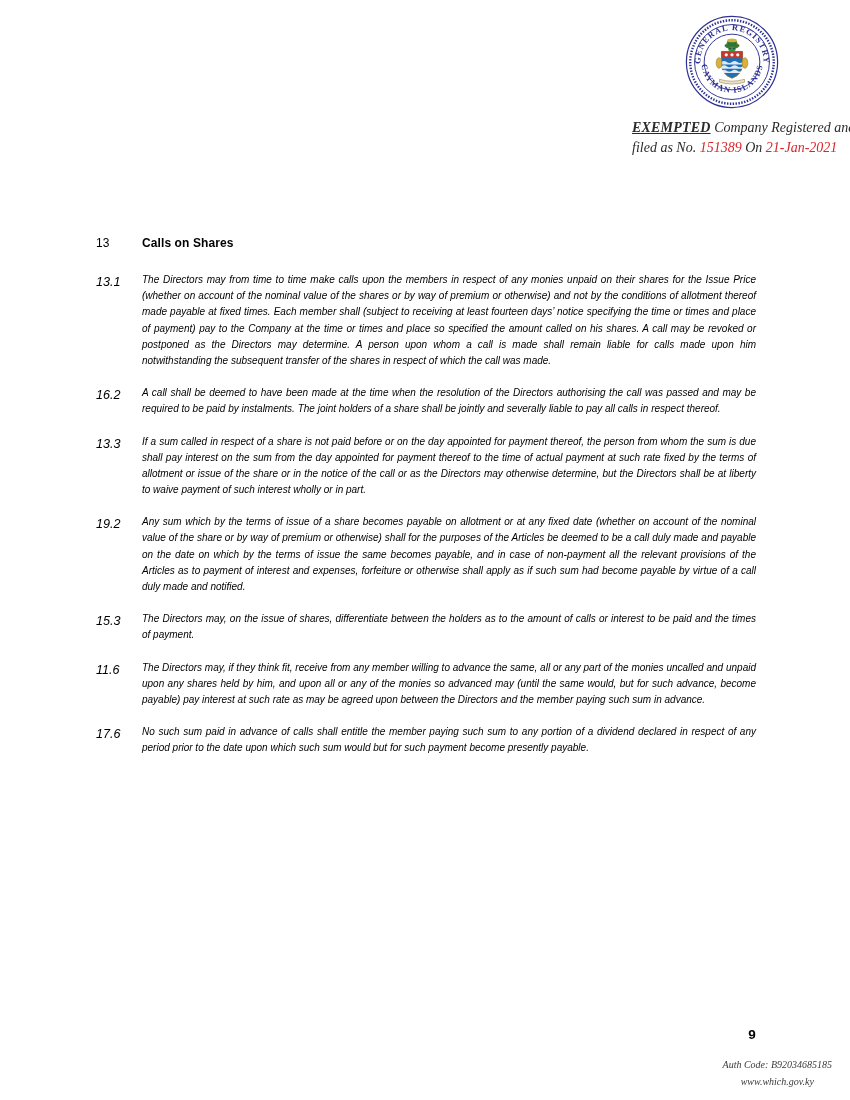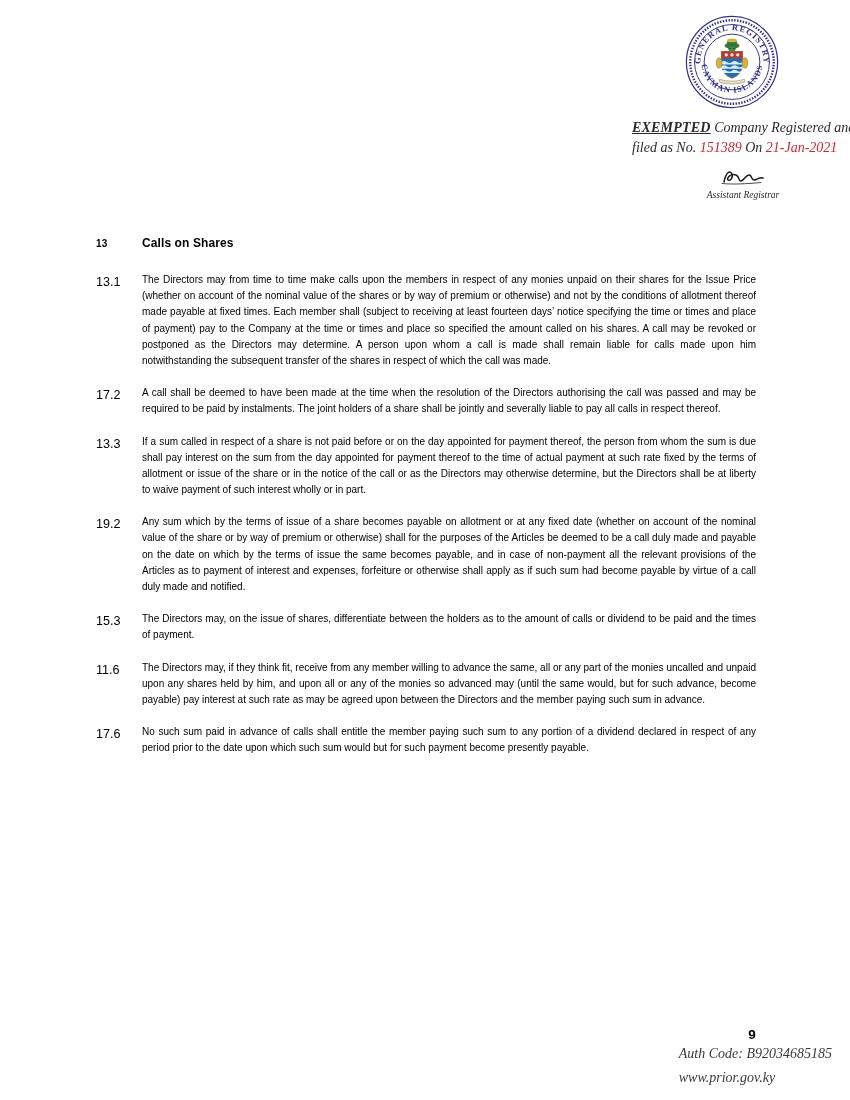--- a/index.html
+++ b/index.html
@@ -73,33 +73,34 @@
     width: 660px;
   }
   .section-head {
     display: flex;
     align-items: baseline;
     margin-bottom: 22px;
   }
   .section-num {
     width: 46px;
     flex: 0 0 46px;
-    font-size: 10px;
-    font-weight: bold;
+    font-size: 12px;
+    font-weight: normal;
     letter-spacing: 0.1px;
   }
   .section-title {
     font-size: 12px;
     font-weight: bold;
     letter-spacing: 0.1px;
   }
   .clause {
     display: flex;
     align-items: flex-start;
     margin-bottom: 16px;
+    font-style: italic;
   }
   .clause-num {
     width: 46px;
     flex: 0 0 46px;
     font-size: 12.6px;
     line-height: 1.62;
   }
   .clause-text {
     flex: 1 1 auto;
     font-size: 10px;
@@ -118,24 +119,24 @@
     width: 40px;
   }
   .page-number {
     font-size: 13.5px;
     font-weight: bold;
   }
   .footer-meta {
     position: absolute;
     right: 18px;
     bottom: 10px;
-    text-align: left;
+    text-align: center;
     font-family: "Liberation Serif", serif;
     font-style: italic;
-    font-size: 14px;
+    font-size: 10px;
     color: #3a3a3a;
     line-height: 1.7;
   }
 </style>
 </head>
 <body>
 
 <div class="page">
 
   <div class="stamp-block">
@@ -183,74 +184,67 @@
       </g>
     </svg>
 
     <div class="stamp-line l1">
       <span class="stamp-exempted">EXEMPTED</span><span> Company Registered and</span>
     </div>
     <div class="stamp-line">
       <span>filed as No. </span><span class="stamp-red">151389</span><span> On </span><span class="stamp-red">21-Jan-2021</span>
     </div>
 
-    <div class="sig-wrap">
-      <svg class="sig-mark" width="44" height="18" viewBox="0 0 88 36">
-        <path d="M6,28 C10,8 18,4 22,12 C25,19 18,27 14,24 C10,21 20,10 30,14 C38,17 34,27 40,26 C47,25 50,12 57,14 C63,16 60,26 68,24 C74,22 78,18 84,20" fill="none" stroke="#1a1a1a" stroke-width="3" stroke-linecap="round" stroke-linejoin="round"></path>
-        <path d="M2,31 C20,33 50,32 80,29" fill="none" stroke="#1a1a1a" stroke-width="1.6" stroke-linecap="round"></path>
-      </svg>
-      <div class="sig-caption">Assistant Registrar</div>
-    </div>
   </div>
 
   <div class="content">
 
     <div class="section-head">
       <div class="section-num">13</div>
       <div class="section-title">Calls on Shares</div>
     </div>
 
     <div class="clause">
       <div class="clause-num">13.1</div>
       <div class="clause-text">The Directors may from time to time make calls upon the members in respect of any monies unpaid on their shares for the Issue Price (whether on account of the nominal value of the shares or by way of premium or otherwise) and not by the conditions of allotment thereof made payable at fixed times.  Each member shall (subject to receiving at least fourteen days’ notice specifying the time or times and place of payment) pay to the Company at the time or times and place so specified the amount called on his shares. A call may be revoked or postponed as the Directors may determine.  A person upon whom a call is made shall remain liable for calls made upon him notwithstanding the subsequent transfer of the shares in respect of which the call was made.</div>
     </div>
 
     <div class="clause">
-      <div class="clause-num">17.2</div>
+      <div class="clause-num">16.2</div>
       <div class="clause-text">A call shall be deemed to have been made at the time when the resolution of the Directors authorising the call was passed and may be required to be paid by instalments.  The joint holders of a share shall be jointly and severally liable to pay all calls in respect thereof.</div>
     </div>
 
     <div class="clause">
       <div class="clause-num">13.3</div>
       <div class="clause-text">If a sum called in respect of a share is not paid before or on the day appointed for payment thereof, the person from whom the sum is due shall pay interest on the sum from the day appointed for payment thereof to the time of actual payment at such rate fixed by the terms of allotment or issue of the share or in the notice of the call or as the Directors may otherwise determine, but the Directors shall be at liberty to waive payment of such interest wholly or in part.</div>
     </div>
 
     <div class="clause">
       <div class="clause-num">19.2</div>
       <div class="clause-text">Any sum which by the terms of issue of a share becomes payable on allotment or at any fixed date (whether on account of the nominal value of the share or by way of premium or otherwise) shall for the purposes of the Articles be deemed to be a call duly made and payable on the date on which by the terms of issue the same becomes payable, and in case of non-payment all the relevant provisions of the Articles as to payment of interest and expenses, forfeiture or otherwise shall apply as if such sum had become payable by virtue of a call duly made and notified.</div>
     </div>
 
     <div class="clause">
       <div class="clause-num">15.3</div>
-      <div class="clause-text">The Directors may, on the issue of shares, differentiate between the holders as to the amount of calls or dividend to be paid and the times of payment.</div>
+      <div class="clause-text">The Directors may, on the issue of shares, differentiate between the holders as to the amount of calls or interest to be paid and the times of payment.</div>
     </div>
 
     <div class="clause">
       <div class="clause-num">11.6</div>
       <div class="clause-text">The Directors may, if they think fit, receive from any member willing to advance the same, all or any part of the monies uncalled and unpaid upon any shares held by him, and upon all or any of the monies so advanced may (until the same would, but for such advance, become payable) pay interest at such rate as may be agreed upon between the Directors and the member paying such sum in advance.</div>
     </div>
 
     <div class="clause">
       <div class="clause-num">17.6</div>
       <div class="clause-text">No such sum paid in advance of calls shall entitle the member paying such sum to any portion of a dividend declared in respect of any period prior to the date upon which such sum would but for such payment become presently payable.</div>
     </div>
 
   </div>
 
   <div class="footer">
     <div class="page-number">9</div>
   </div>
   <div class="footer-meta">
     <div>Auth Code: B92034685185</div>
-    <div>www.prior.gov.ky</div>
+    <div>www.which.gov.ky</div>
   </div>
 
 </div>
 
 </body></html>

